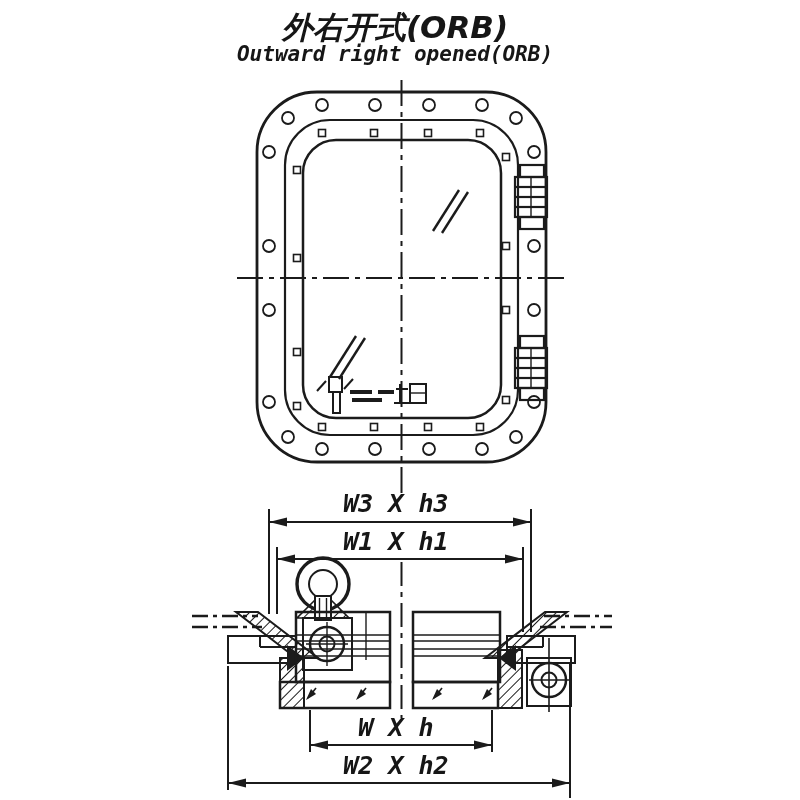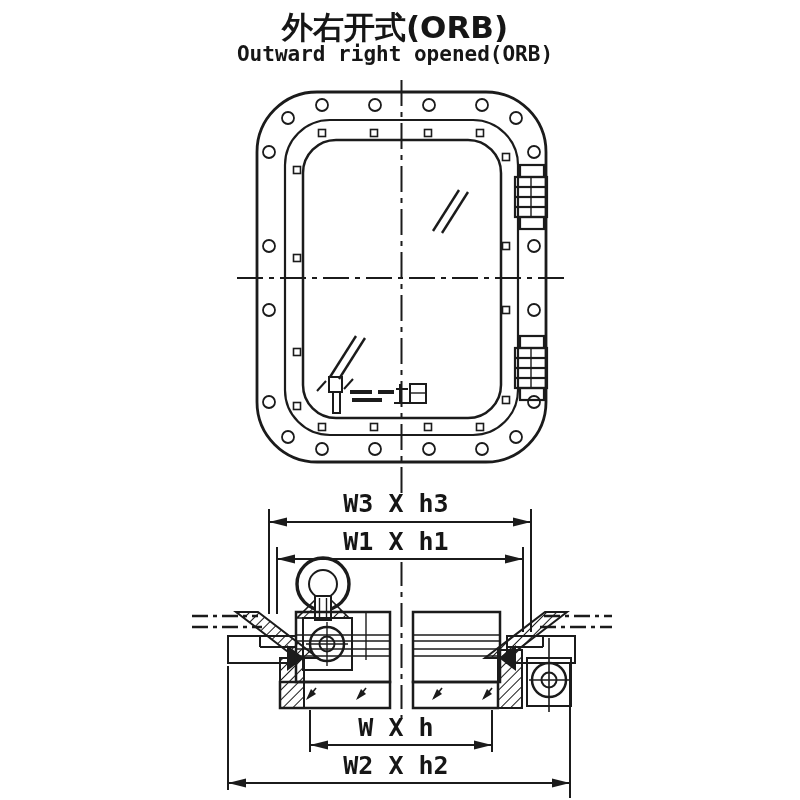--- a/index.html
+++ b/index.html
@@ -1,17 +1,17 @@
 <!DOCTYPE html>
 <html><head>
 <meta charset="utf-8">
 <style>
   html,body{margin:0;padding:0;background:#ffffff;}
   .stage{position:relative;width:800px;height:800px;background:#ffffff;overflow:hidden;
-         font-family:"DejaVu Sans", sans-serif;}
+         font-family:"DejaVu Sans", sans-serif;font-style:italic;}
   svg{position:absolute;left:0;top:0;}
   .t-zh{font-family:"DejaVu Sans", sans-serif;font-weight:bold;font-size:31px;fill:#161616;}
   .t-en{font-family:"DejaVu Sans Mono", monospace;font-weight:bold;font-size:21px;fill:#161616;}
   .dim{font-family:"DejaVu Sans Mono", monospace;font-weight:bold;font-size:25px;fill:#161616;}
 </style>
 </head>
 <body>
 
 <div class="stage">
 <svg width="800" height="800" viewBox="0 0 800 800">

